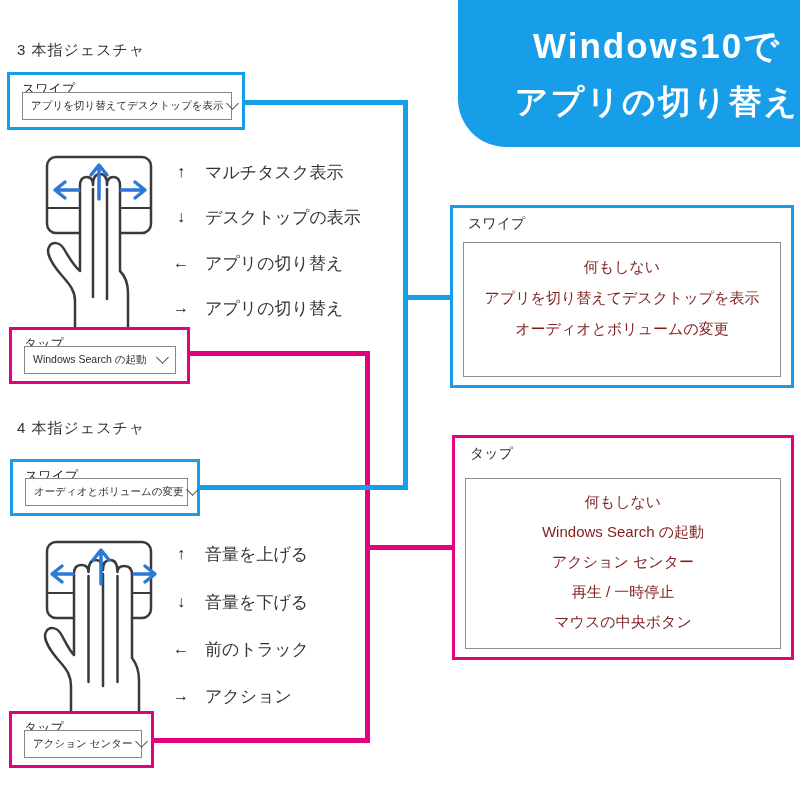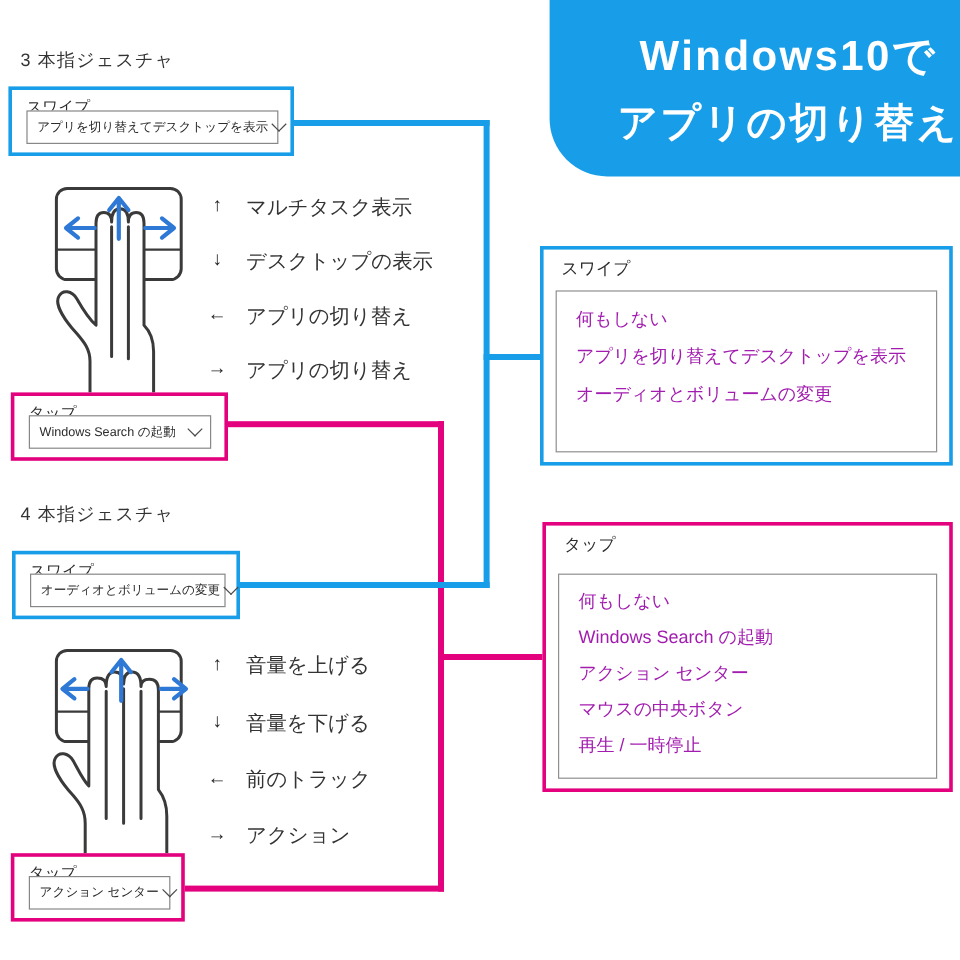--- a/index.html
+++ b/index.html
@@ -33,21 +33,21 @@
   .glabel{font-size:17px;color:#333;white-space:nowrap;}
 
   
   .line{position:absolute;}
 
   
   .panel{position:absolute;background:#fff;box-sizing:border-box;}
   .panel .plabel{position:absolute;top:7px;left:15px;font-size:14px;color:#2b2b2b;}
   .optbox{position:absolute;left:10px;right:10px;bottom:8px;border:1.5px solid #8f8f8f;
           background:#fff;padding:8px 16px;box-sizing:border-box;}
-  .opt{font-size:15px;color:#a21caf;white-space:nowrap;}
+  .opt{font-size:15px;color:#7f1d1d;white-space:nowrap;text-align:center;}
   .optbox.four .opt{line-height:31px;}
   .optbox.five .opt{line-height:30px;}
 </style>
 </head>
 <body>
 
 <div class="canvas">
 
   <div class="line" style="left:190px;top:351px;width:180px;height:5px;background:#e3017e;"></div>
   <div class="line" style="left:365px;top:351px;width:5px;height:392px;background:#e3017e;"></div>
@@ -173,18 +173,18 @@
       <div class="opt">オーディオとボリュームの変更</div>
     </div>
   </div>
 
   <div class="panel" style="left:452px;top:435px;width:342px;height:225px;border:3px solid #e3017e;">
     <div class="plabel">タップ</div>
     <div class="optbox five" style="top:40px;">
       <div class="opt">何もしない</div>
       <div class="opt">Windows Search の起動</div>
       <div class="opt">アクション センター</div>
+      <div class="opt">再生 / 一時停止</div>
       <div class="opt">マウスの中央ボタン</div>
-      <div class="opt">再生 / 一時停止</div>
     </div>
   </div>
 
 </div>
 
 </body></html>

